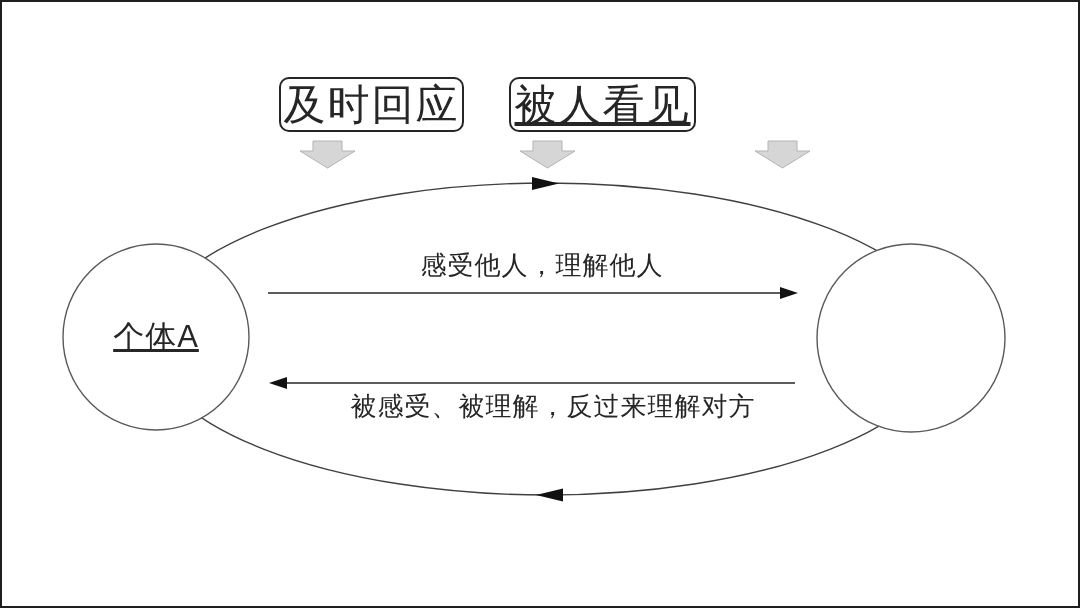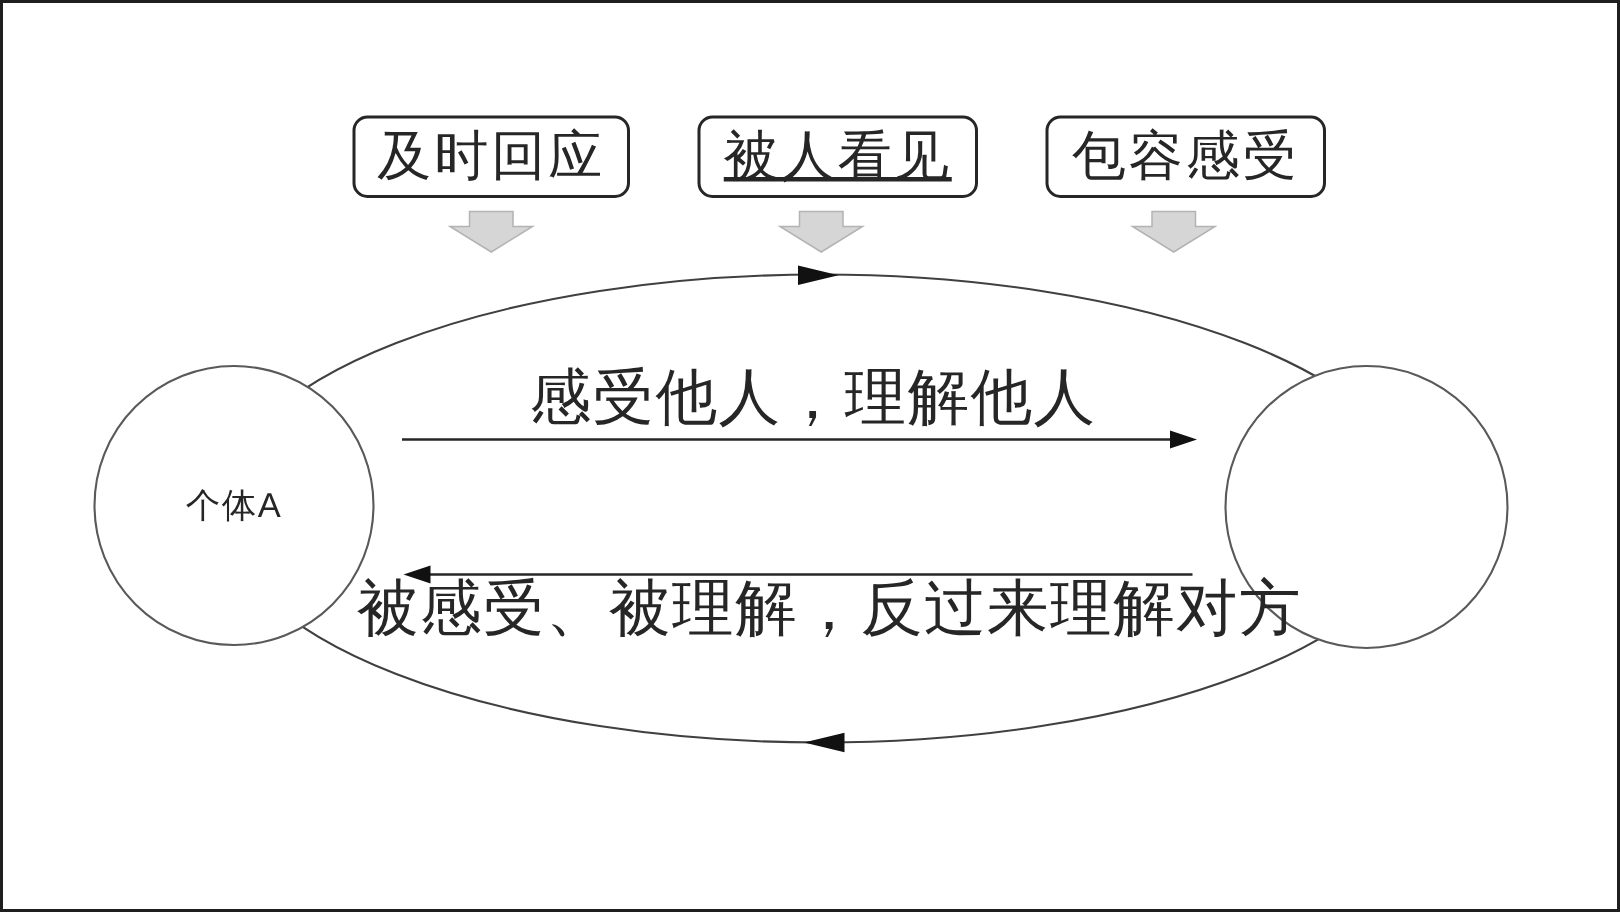--- a/index.html
+++ b/index.html
@@ -22,39 +22,41 @@
   .factor-box {
     position: absolute;
     top: 75px;
     height: 55px;
     border: 2px solid #262626;
     border-radius: 10px;
     background: #ffffff;
     display: flex;
     align-items: center;
     justify-content: center;
-    font-size: 36px;
+    font-size: 42px;
     letter-spacing: 2px;
+    margin-left: 44px;
   }
   .box-1 { left: 233px; width: 185px; }
   .box-2 { left: 463px; width: 187px; text-decoration: underline; }
   .box-3 { left: 695px; width: 187px; }
   .float-label {
     position: absolute;
     transform: translate(-50%, -50%);
     white-space: nowrap;
-    font-size: 41px;
+    font-size: 26px;
     letter-spacing: 1px;
   }
   .node-label {
     position: absolute;
     transform: translate(-50%, -50%);
     white-space: nowrap;
-    font-size: 23px;
+    font-size: 31px;
     letter-spacing: 1px;
+    text-decoration: underline;
   }
 </style>
 </head>
 <body>
 
 <div class="slide">
 
   <svg class="diagram-svg" viewBox="0 0 1076 604">
 
     <ellipse cx="545" cy="337" rx="400" ry="156" fill="none" stroke="#404040" stroke-width="1.4"></ellipse>
@@ -76,22 +78,19 @@
     <polygon points="531,139 560,139 560,149 573,149 545.5,166 518,149 531,149" fill="#d6d6d6" stroke="#b3b3b3" stroke-width="1"></polygon>
     <polygon points="766,139 795,139 795,149 808,149 780.5,166 753,149 766,149" fill="#d6d6d6" stroke="#b3b3b3" stroke-width="1"></polygon>
   </svg>
 
   <div class="factor-box box-1">
     <span>及时回应</span>
   </div>
   <div class="factor-box box-2">
     <span>被人看见</span>
   </div>
-  <div class="factor-box box-3">
-    <span>包容感受</span>
-  </div>
 
   <div class="node-label" style="left:154px; top:335px;">个体A</div>
 
   <div class="float-label" style="left:540px; top:263px;">感受他人，理解他人</div>
   <div class="float-label" style="left:551px; top:404px;font-family:Liberation Serif, serif;">被感受、被理解，反过来理解对方</div>
 
 </div>
 
 </body></html>

